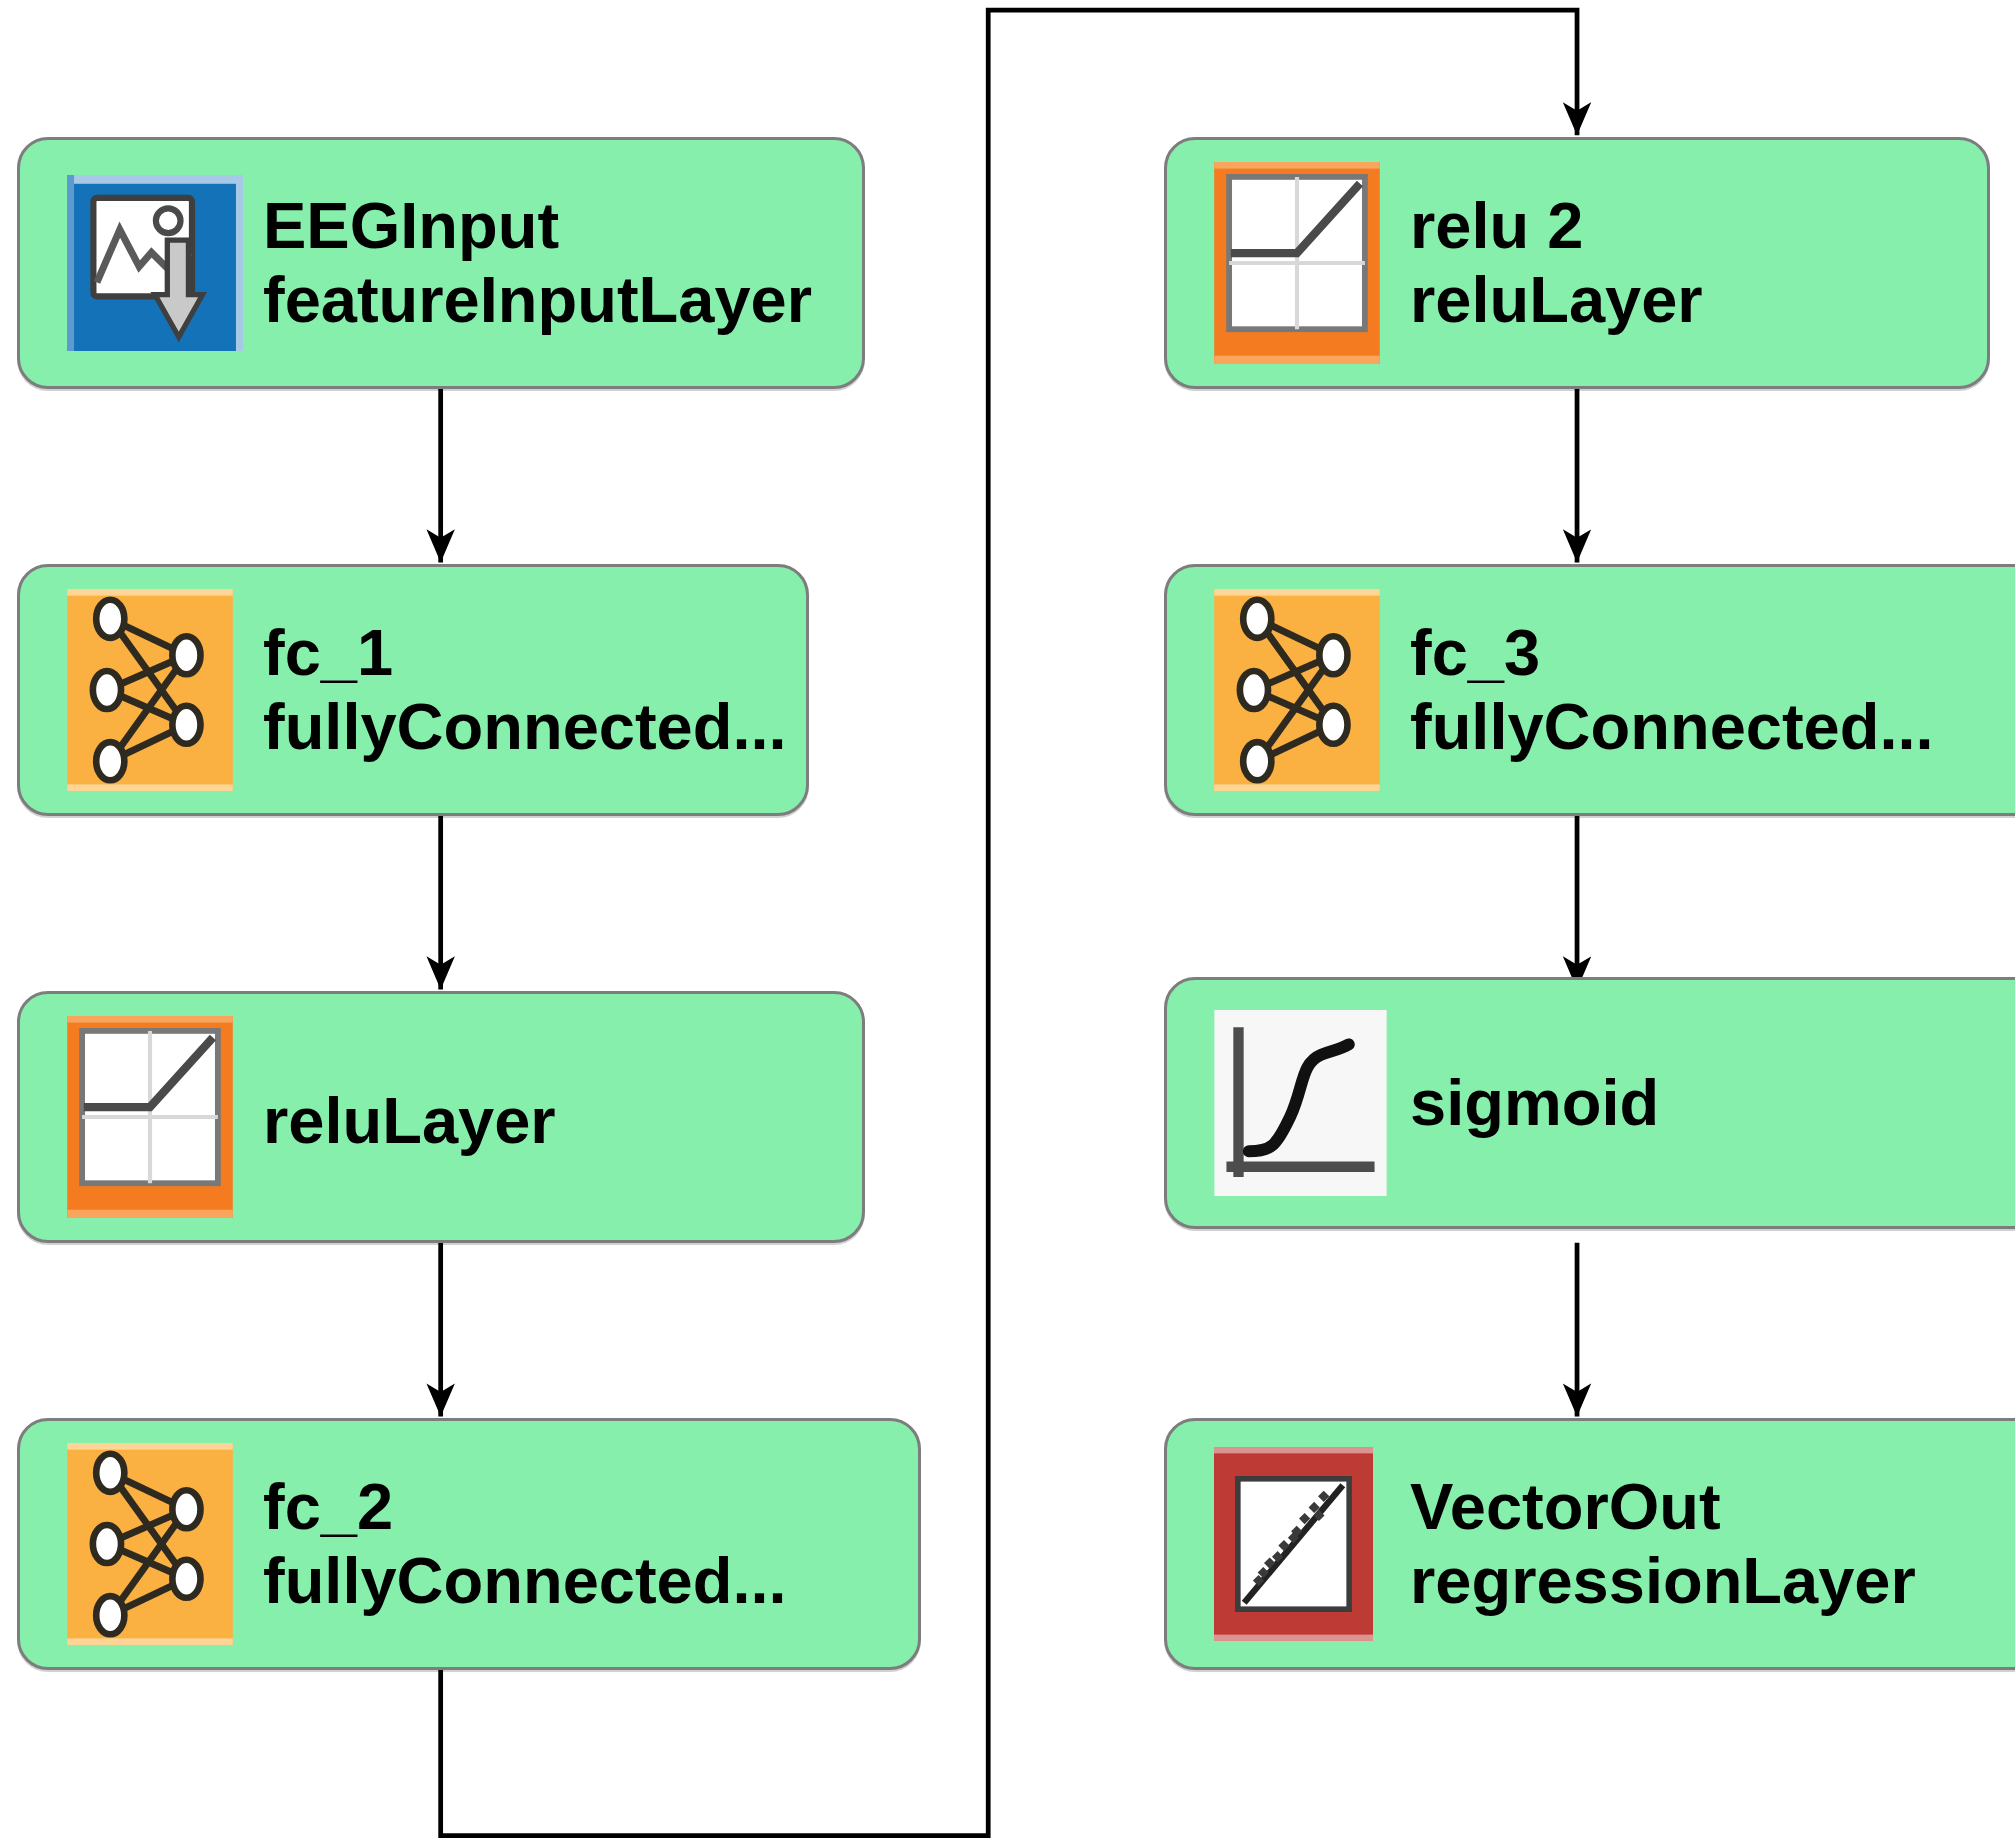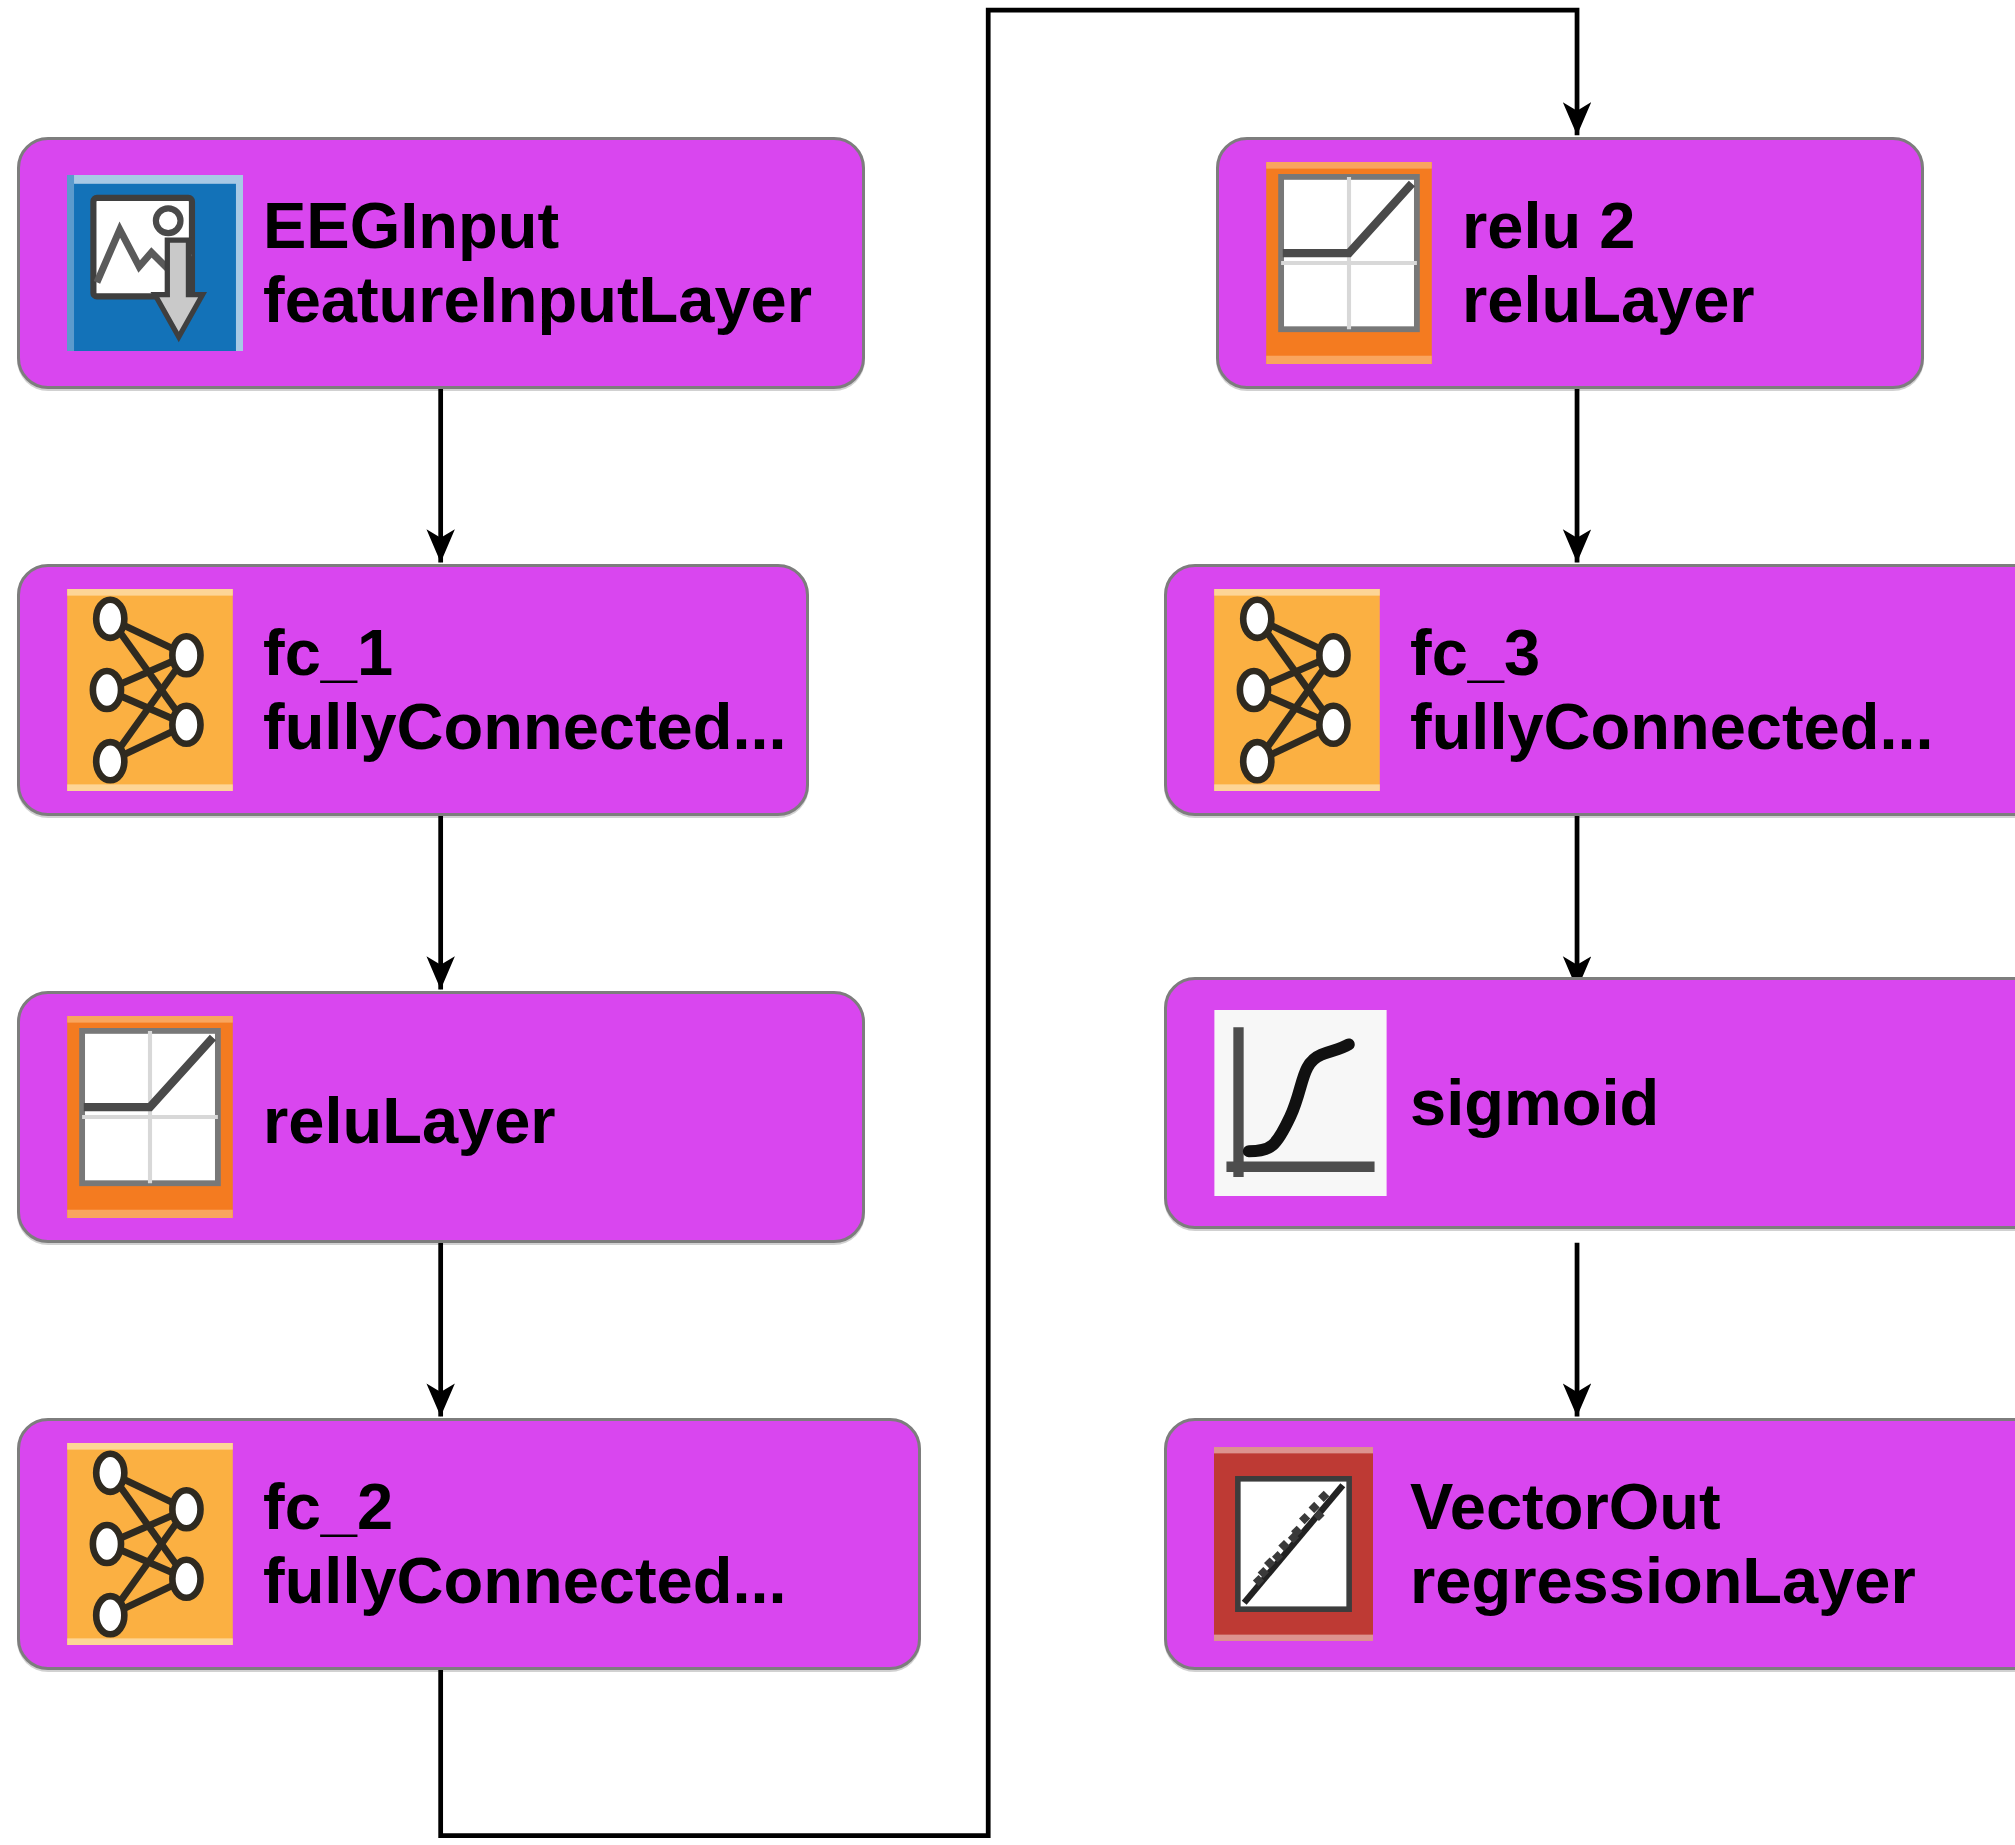--- a/index.html
+++ b/index.html
@@ -4,21 +4,21 @@
 <style>
   html,body{margin:0;padding:0;background:#ffffff;}
   #stage{
     position:relative;width:2015px;height:1845px;background:#ffffff;overflow:hidden;
     font-family:"Liberation Sans", sans-serif;
   }
   .wires{position:absolute;left:0;top:0;pointer-events:none;}
   .wire{stroke:#000000;stroke-width:7;fill:none;}
   .node{
     position:absolute;height:252px;box-sizing:border-box;
-    background:#d946ef;border:3.4px solid #7d7d7d;border-radius:31px;
+    background:#86efac;border:3.4px solid #7d7d7d;border-radius:31px;
     display:flex;align-items:center;padding-left:47px;
     box-shadow:0 2px 0 rgba(0,0,0,0.18);
   }
   .icon-slot{flex:0 0 196px;width:196px;display:flex;align-items:center;justify-content:flex-start;}
   .labels{display:flex;flex-direction:column;justify-content:center;}
   .layer-name,.layer-type{
     font-weight:700;font-size:65px;line-height:1.02;color:#000000;white-space:nowrap;
     letter-spacing:0px;
   }
   .layer-type{margin-top:8px;}
@@ -131,21 +131,21 @@
           <ellipse cx="72" cy="82" rx="8.5" ry="11.5"></ellipse>
         </g>
       </svg>
     </div>
     <div class="labels">
       <div class="layer-name">fc_2</div>
       <div class="layer-type">fullyConnected...</div>
     </div>
   </div>
 
-  <div class="node" style="left:1216px;top:137px;width:708px">
+  <div class="node" style="left:1164px;top:137px;width:826px">
     <div class="icon-slot">
       <svg width="166" height="202" viewBox="0 0 100 122">
         <rect width="100" height="122" fill="#f47b20"></rect>
         <rect width="100" height="4" fill="#f9a55e"></rect>
         <rect y="117" width="100" height="5" fill="#f9a55e"></rect>
         <rect x="9" y="9" width="82" height="92" fill="#ffffff" stroke="#787878" stroke-width="3.5"></rect>
         <line x1="50" y1="9" x2="50" y2="101" stroke="#d8d8d8" stroke-width="2.5"></line>
         <line x1="9" y1="61" x2="91" y2="61" stroke="#d8d8d8" stroke-width="2.5"></line>
         <polyline points="10,55 50,55 88,13" fill="none" stroke="#4a4a4a" stroke-width="5"></polyline>
       </svg>

